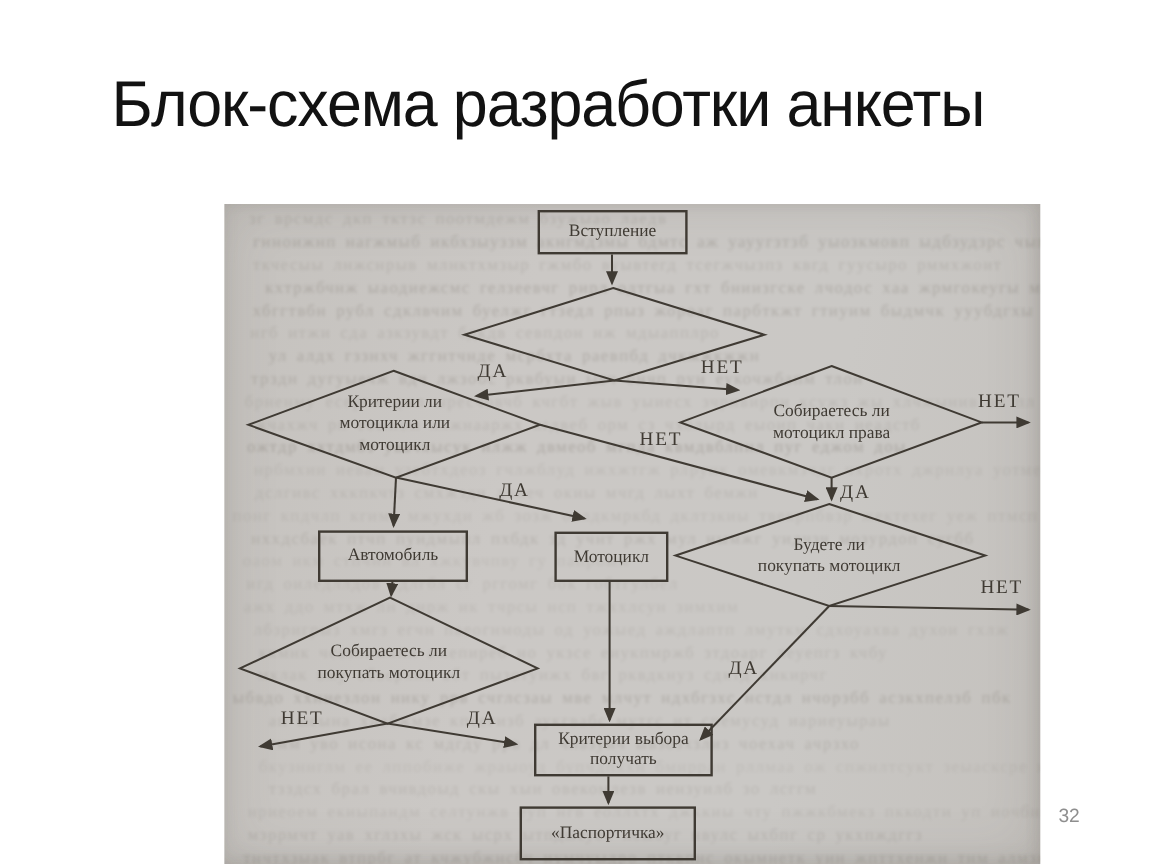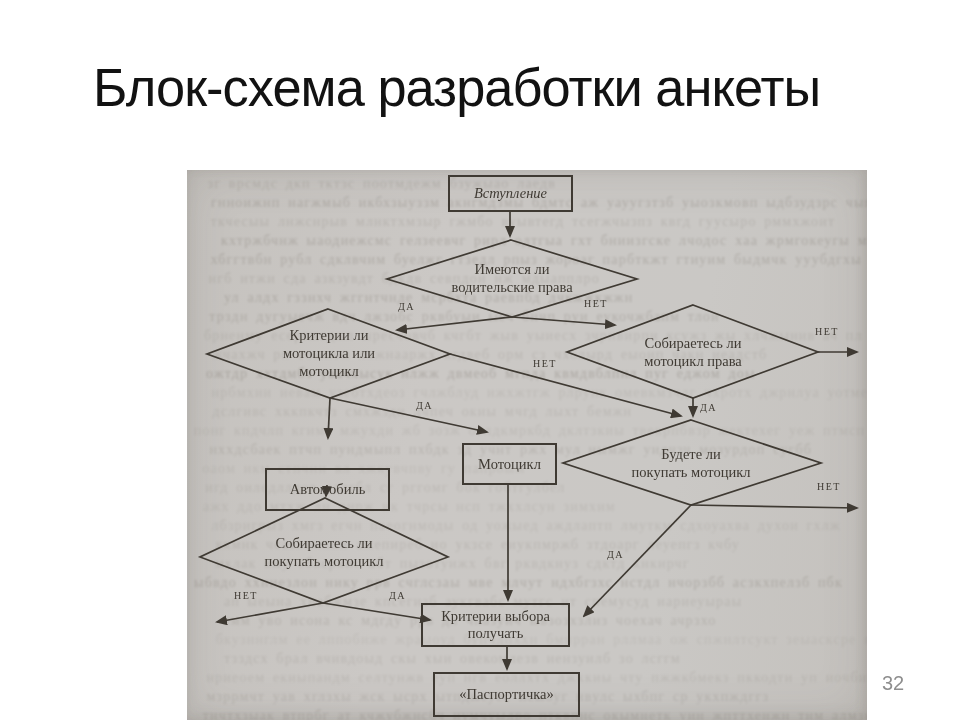--- a/index.html
+++ b/index.html
@@ -11,21 +11,21 @@
   .slide-title{
     position:absolute;left:93px;top:58px;margin:0;
     font-family:"Liberation Sans",sans-serif;
     font-weight:400;font-size:54px;line-height:1.1;letter-spacing:-1px;
     color:var(--title-color,#111);white-space:nowrap;
     transform:scaleX(0.97);transform-origin:left top;
   }
   .page-number{
     position:absolute;left:882px;top:672px;
     font-family:"Liberation Sans",sans-serif;
-    font-size:20px;color:var(--page-num-color,#8e8e8e);
+    font-size:16px;color:var(--page-num-color,#8e8e8e);
   }
   
   .scan{
     position:absolute;left:187px;top:170px;width:680px;height:550px;
     background:linear-gradient(100deg,#c5c2be 0%,#cbc8c5 35%,#cac8c5 70%,#c4c1bd 100%);
     overflow:hidden;
   }
   .scan::after{
     content:"";position:absolute;inset:0;pointer-events:none;
     box-shadow:inset 0 0 46px rgba(95,88,80,.16), inset -4px 0 10px rgba(95,88,80,.10), inset 0 -6px 14px rgba(95,88,80,.08);
@@ -44,21 +44,21 @@
     position:absolute;z-index:3;border:2px solid var(--ink,#3f3a33);
     display:flex;align-items:center;justify-content:center;text-align:center;
     color:var(--ink,#3f3a33);font-size:14.5px;line-height:17px;
   }
   .dlabel{
     position:absolute;z-index:3;width:240px;text-align:center;
     color:var(--ink,#3f3a33);font-size:14.5px;line-height:18px;
   }
   .edge-label{
     position:absolute;z-index:3;color:var(--ink,#3f3a33);
-    font-size:10px;letter-spacing:1.5px;
+    font-size:16px;letter-spacing:1.5px;
   }
 </style>
 </head>
 <body>
 
 <h1 class="slide-title">Блок-схема разработки анкеты</h1>
 
 <div class="scan">
 
   <div class="bleed" id="bleed">
@@ -116,41 +116,37 @@
     <line class="conn" x1="143" y1="228" x2="300" y2="262" marker-end="url(#arrowhead)"></line>
     <line class="conn" x1="140" y1="315" x2="139" y2="326" marker-end="url(#arrowhead)"></line>
     <line class="conn" x1="321" y1="315" x2="321" y2="430" marker-end="url(#arrowhead)"></line>
     <line class="conn" x1="504" y1="335" x2="670" y2="338" marker-end="url(#arrowhead)"></line>
     <line class="conn" x1="504" y1="335" x2="397" y2="446" marker-end="url(#arrowhead)"></line>
     <line class="conn" x1="136" y1="433" x2="30" y2="452" marker-end="url(#arrowhead)"></line>
     <line class="conn" x1="136" y1="433" x2="243" y2="450" marker-end="url(#arrowhead)"></line>
     <line class="conn" x1="320" y1="477" x2="320" y2="499" marker-end="url(#arrowhead)"></line>
   </svg>
 
-  <div class="node" style="left:261px;top:5px;width:121px;height:33px;font-style:italic;">
+  <div class="node" style="left:261px;top:5px;width:121px;height:33px;">
     <span>Вступление</span>
   </div>
-  <div class="node" style="left:78px;top:272px;width:121px;height:39px;margin-top:26px;">
+  <div class="node" style="left:78px;top:272px;width:121px;height:39px;">
     <span>Автомобиль</span>
   </div>
   <div class="node" style="left:275px;top:273px;width:91px;height:38px;">
     <span>Мотоцикл</span>
   </div>
-  <div class="node" style="left:234px;top:433px;width:145px;height:40px;align-items:center;">
+  <div class="node" style="left:258px;top:433px;width:145px;height:40px;align-items:center;">
     <span><span>Критерии выбора</span><br>
     <span>получать</span></span>
   </div>
   <div class="node" style="left:246px;top:502px;width:143px;height:41px;">
     <span>«Паспортичка»</span>
   </div>
 
-  <div class="dlabel" style="left:205px;top:90px;">
-    <span>Имеются ли</span><br>
-    <span>водительские права</span>
-  </div>
   <div class="dlabel" style="left:22px;top:156px;">
     <span>Критерии ли</span><br>
     <span>мотоцикла или</span><br>
     <span>мотоцикл</span>
   </div>
   <div class="dlabel" style="left:386px;top:164px;">
     <span>Собираетесь ли</span><br>
     <span>мотоцикл права</span>
   </div>
   <div class="dlabel" style="left:384px;top:275px;">

